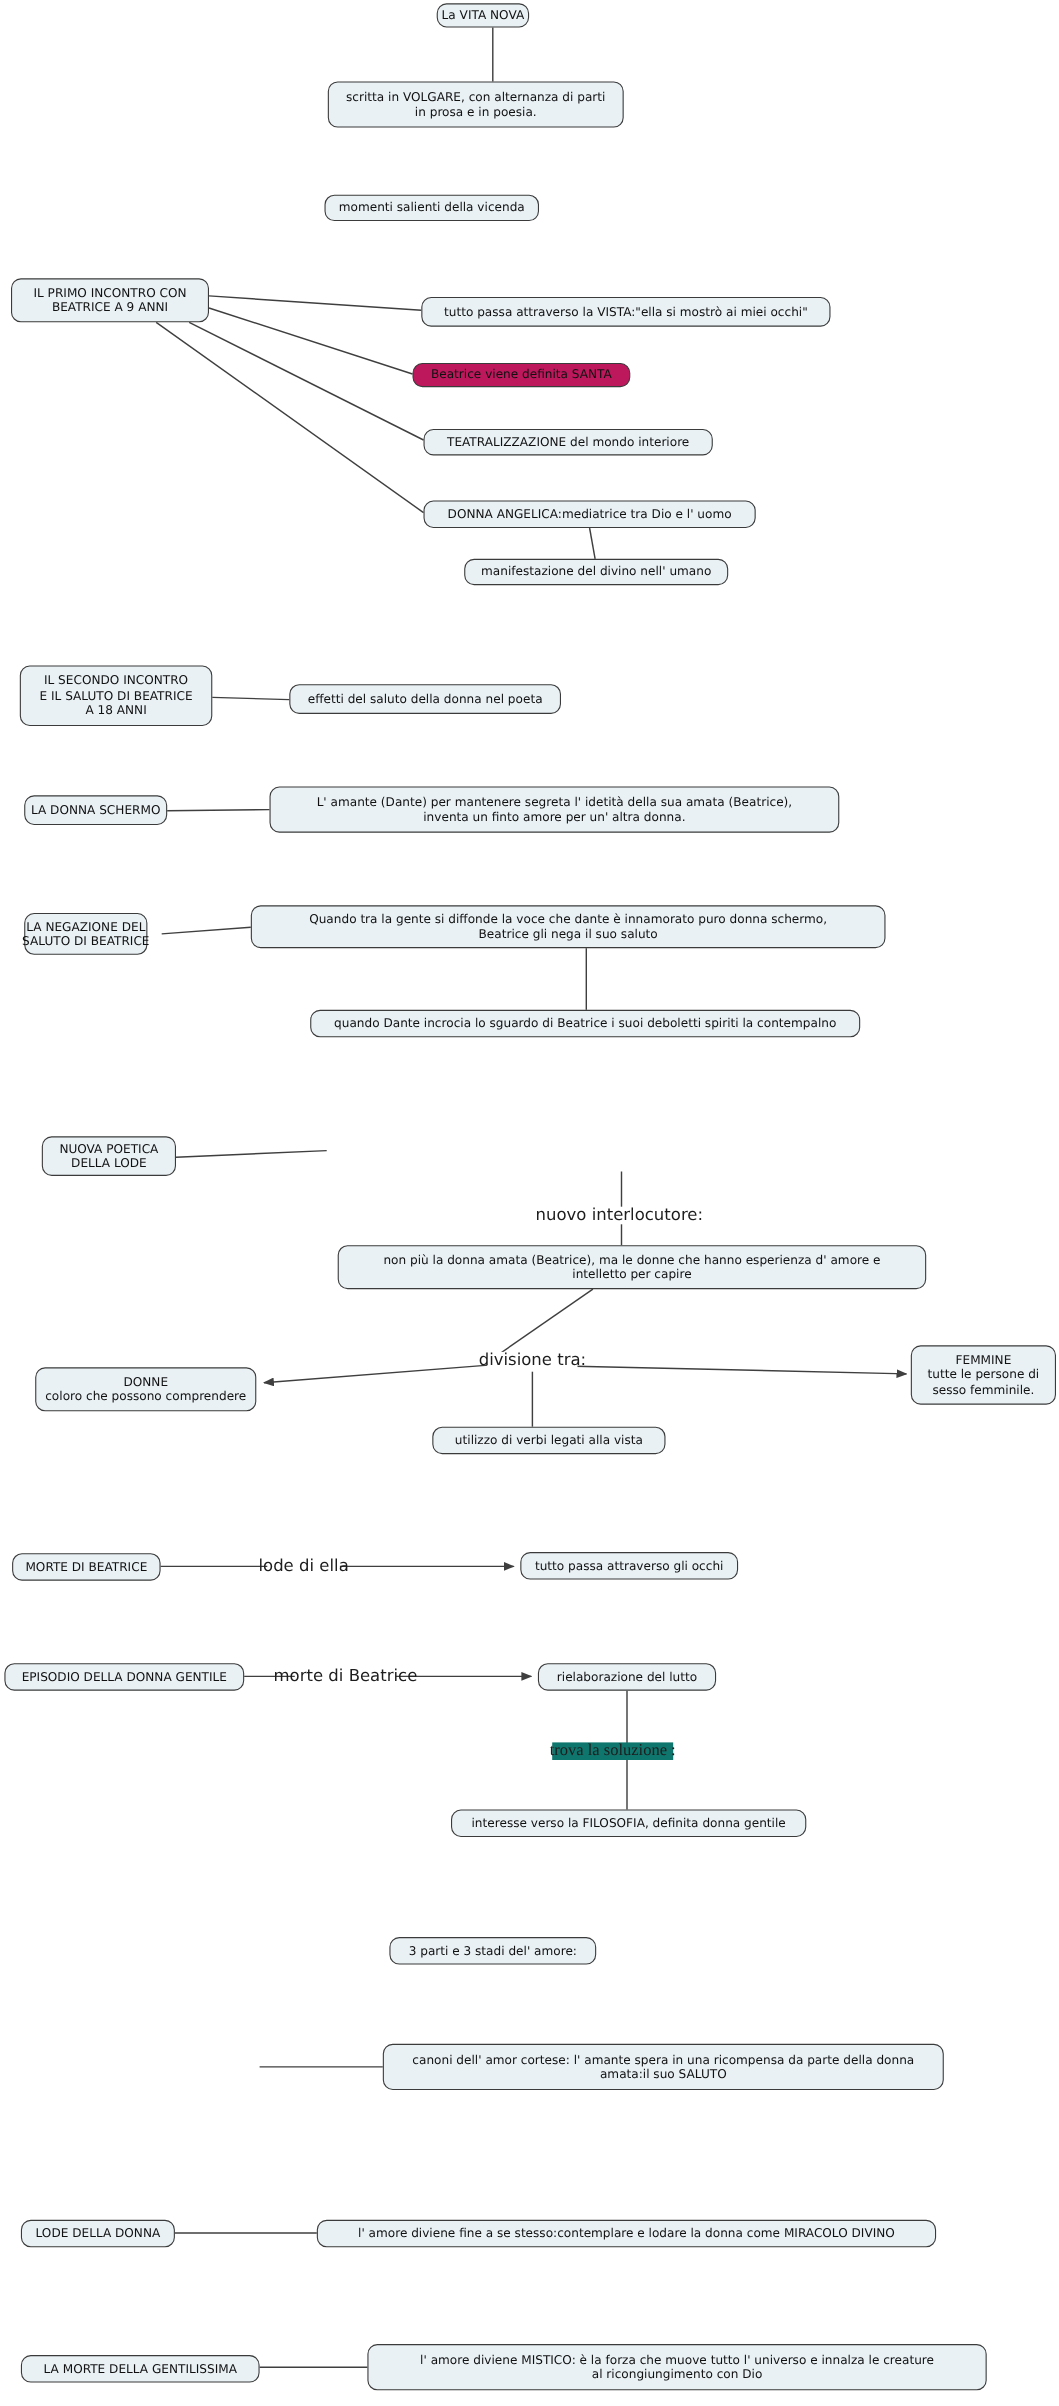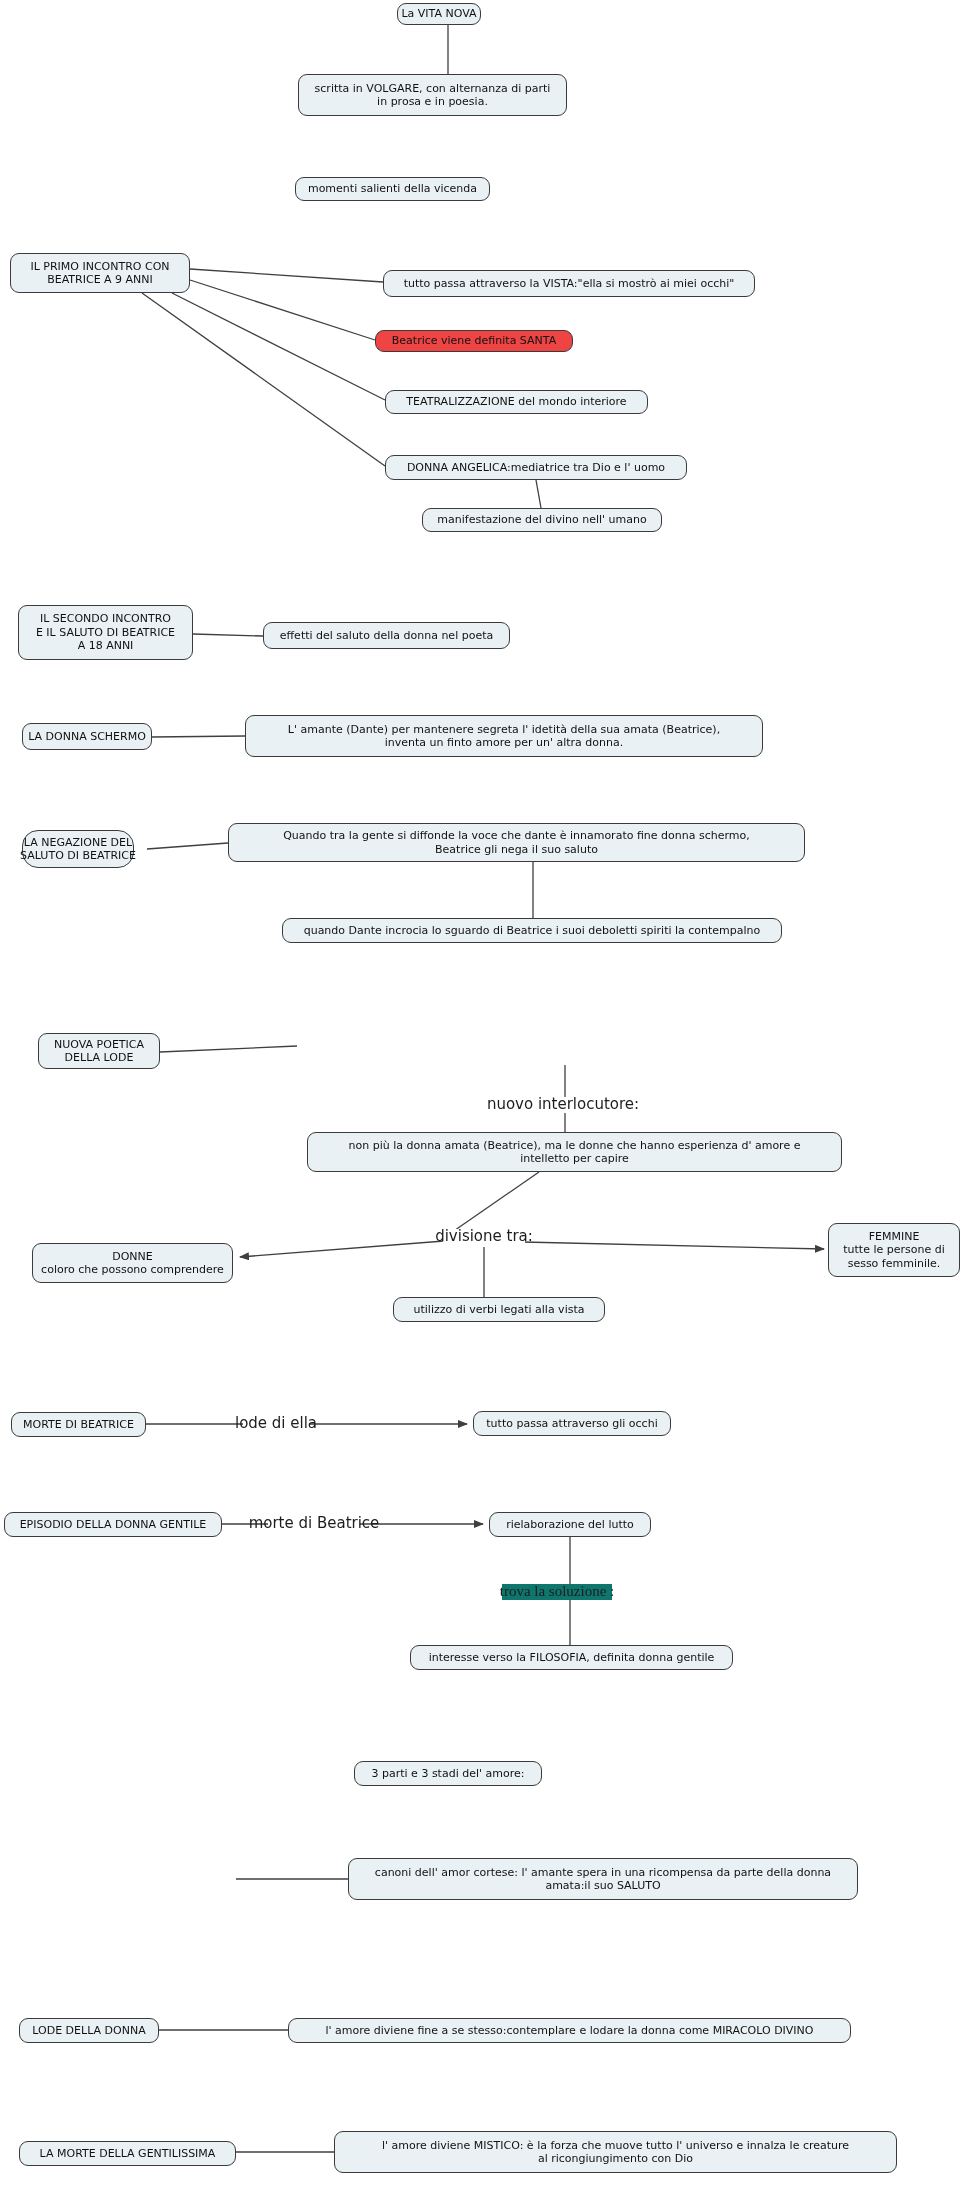--- a/index.html
+++ b/index.html
@@ -74,21 +74,21 @@
     <div class="node box" style="left: 295px; top: 177px; width: 195px; min-height: 24px; background: rgb(233, 241, 245); border-color: rgb(59, 59, 59);">
       <div class="node-line">momenti salienti della vicenda</div>
     </div>
     <div class="node box" style="left: 10px; top: 253px; width: 180px; min-height: 40px; background: rgb(233, 241, 245); border-color: rgb(59, 59, 59);">
       <div class="node-line">IL PRIMO INCONTRO CON</div>
       <div class="node-line">BEATRICE A 9 ANNI</div>
     </div>
     <div class="node box" style="left: 383px; top: 270px; width: 372px; min-height: 27px; background: rgb(233, 241, 245); border-color: rgb(59, 59, 59);">
       <div class="node-line">tutto passa attraverso la VISTA:"ella si mostrò ai miei occhi"</div>
     </div>
-    <div class="node box" style="left: 375px; top: 330px; width: 198px; min-height: 22px; background: #ef4444; border-color: rgb(59, 59, 59);">
+    <div class="node box" style="left: 375px; top: 330px; width: 198px; min-height: 22px; background: #be185d; border-color: rgb(59, 59, 59);">
       <div class="node-line">Beatrice viene definita SANTA</div>
     </div>
     <div class="node box" style="left: 385px; top: 390px; width: 263px; min-height: 24px; background: rgb(233, 241, 245); border-color: rgb(59, 59, 59);">
       <div class="node-line">TEATRALIZZAZIONE del mondo interiore</div>
     </div>
     <div class="node box" style="left: 385px; top: 455px; width: 302px; min-height: 25px; background: rgb(233, 241, 245); border-color: rgb(59, 59, 59);">
       <div class="node-line">DONNA ANGELICA:mediatrice tra Dio e l' uomo</div>
     </div>
     <div class="node box" style="left: 422px; top: 508px; width: 240px; min-height: 24px; background: rgb(233, 241, 245); border-color: rgb(59, 59, 59);">
       <div class="node-line">manifestazione del divino nell' umano</div>
@@ -101,26 +101,26 @@
     <div class="node box" style="left: 263px; top: 622px; width: 247px; min-height: 27px; background: rgb(233, 241, 245); border-color: rgb(59, 59, 59);">
       <div class="node-line">effetti del saluto della donna nel poeta</div>
     </div>
     <div class="node box" style="left: 22px; top: 723px; width: 130px; min-height: 27px; background: rgb(233, 241, 245); border-color: rgb(59, 59, 59);">
       <div class="node-line">LA DONNA SCHERMO</div>
     </div>
     <div class="node box" style="left: 245px; top: 715px; width: 518px; min-height: 42px; background: rgb(233, 241, 245); border-color: rgb(59, 59, 59);">
       <div class="node-line">L' amante (Dante) per mantenere segreta l' idetità della sua amata (Beatrice),</div>
       <div class="node-line">inventa un finto amore per un' altra donna.</div>
     </div>
-    <div class="node box" style="left: 22px; top: 830px; width: 112px; min-height: 38px; background: rgb(233, 241, 245); border-color: rgb(59, 59, 59); border-radius: 16px;">
+    <div class="node box" style="left: 22px; top: 830px; width: 112px; min-height: 38px; background: rgb(233, 241, 245); border-color: rgb(59, 59, 59);">
       <div class="node-line">LA NEGAZIONE DEL</div>
       <div class="node-line">SALUTO DI BEATRICE</div>
     </div>
     <div class="node box" style="left: 228px; top: 823px; width: 577px; min-height: 39px; background: rgb(233, 241, 245); border-color: rgb(59, 59, 59);">
-      <div class="node-line">Quando tra la gente si diffonde la voce che dante è innamorato fine donna schermo,</div>
+      <div class="node-line">Quando tra la gente si diffonde la voce che dante è innamorato puro donna schermo,</div>
       <div class="node-line">Beatrice gli nega il suo saluto</div>
     </div>
     <div class="node box" style="left: 282px; top: 918px; width: 500px; min-height: 25px; background: rgb(233, 241, 245); border-color: rgb(59, 59, 59);">
       <div class="node-line">quando Dante incrocia lo sguardo di Beatrice i suoi deboletti spiriti la contempalno</div>
     </div>
     <div class="node box" style="left: 38px; top: 1033px; width: 122px; min-height: 36px; background: rgb(233, 241, 245); border-color: rgb(59, 59, 59);">
       <div class="node-line">NUOVA POETICA</div>
       <div class="node-line">DELLA LODE</div>
     </div>
     <div class="node label" style="left: 503px; top: 1097px; width: 120px; min-height: 16px; background: rgb(255, 255, 255);">

